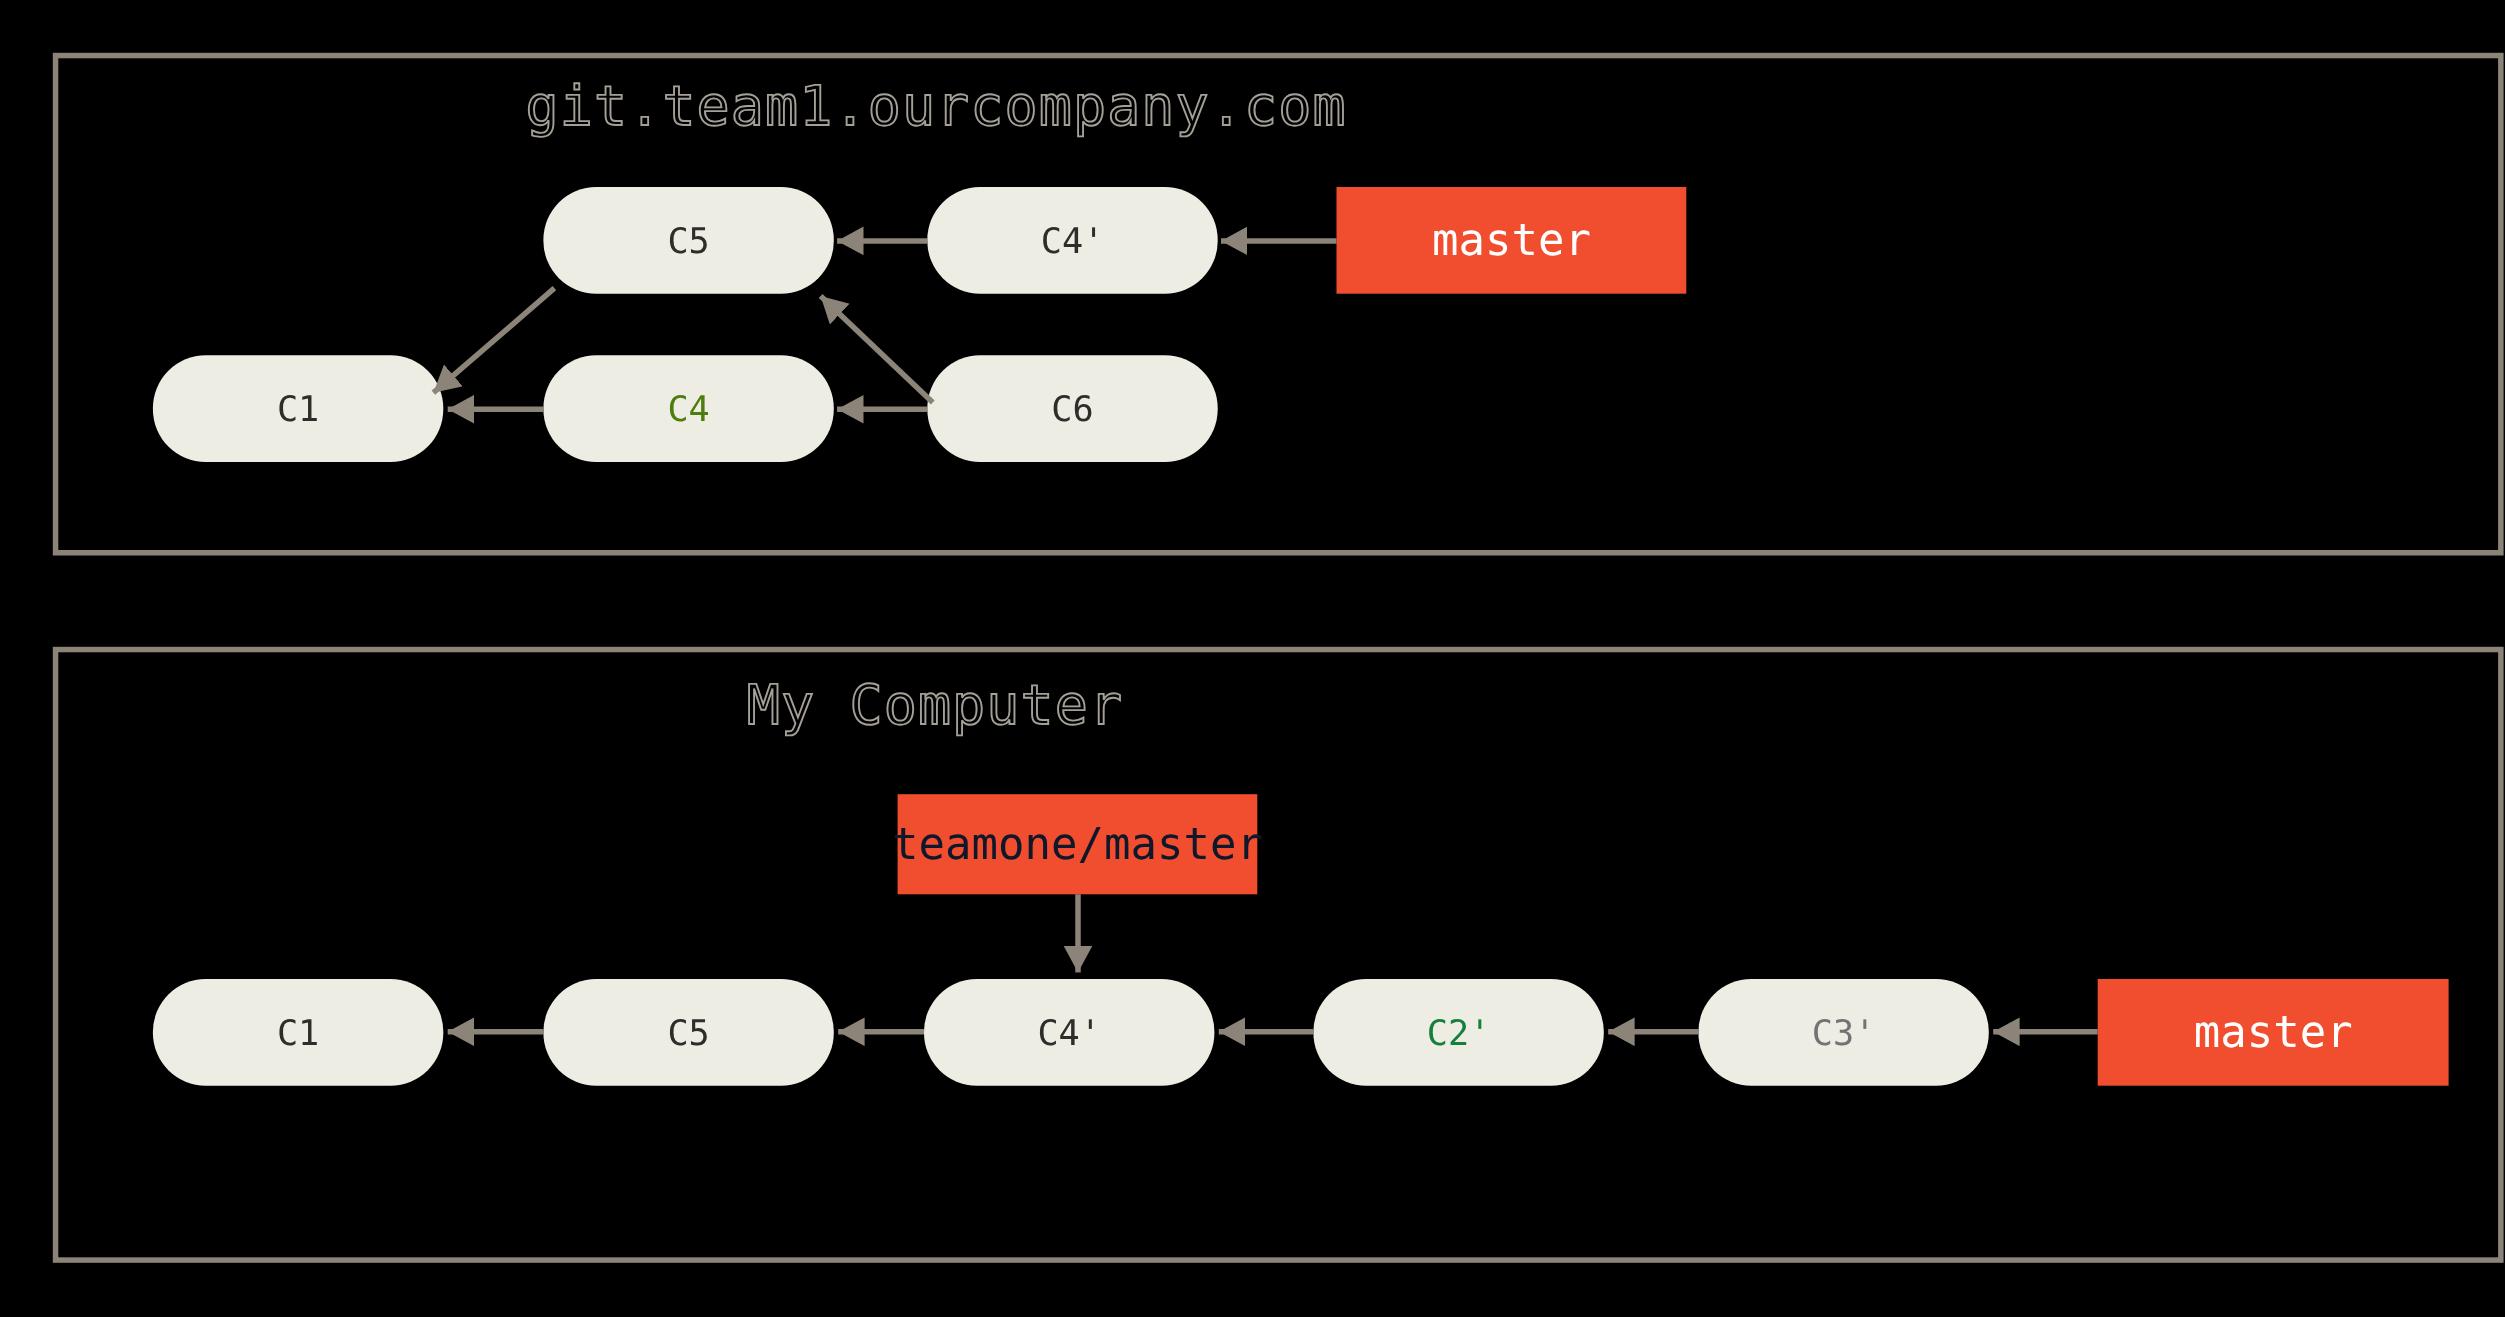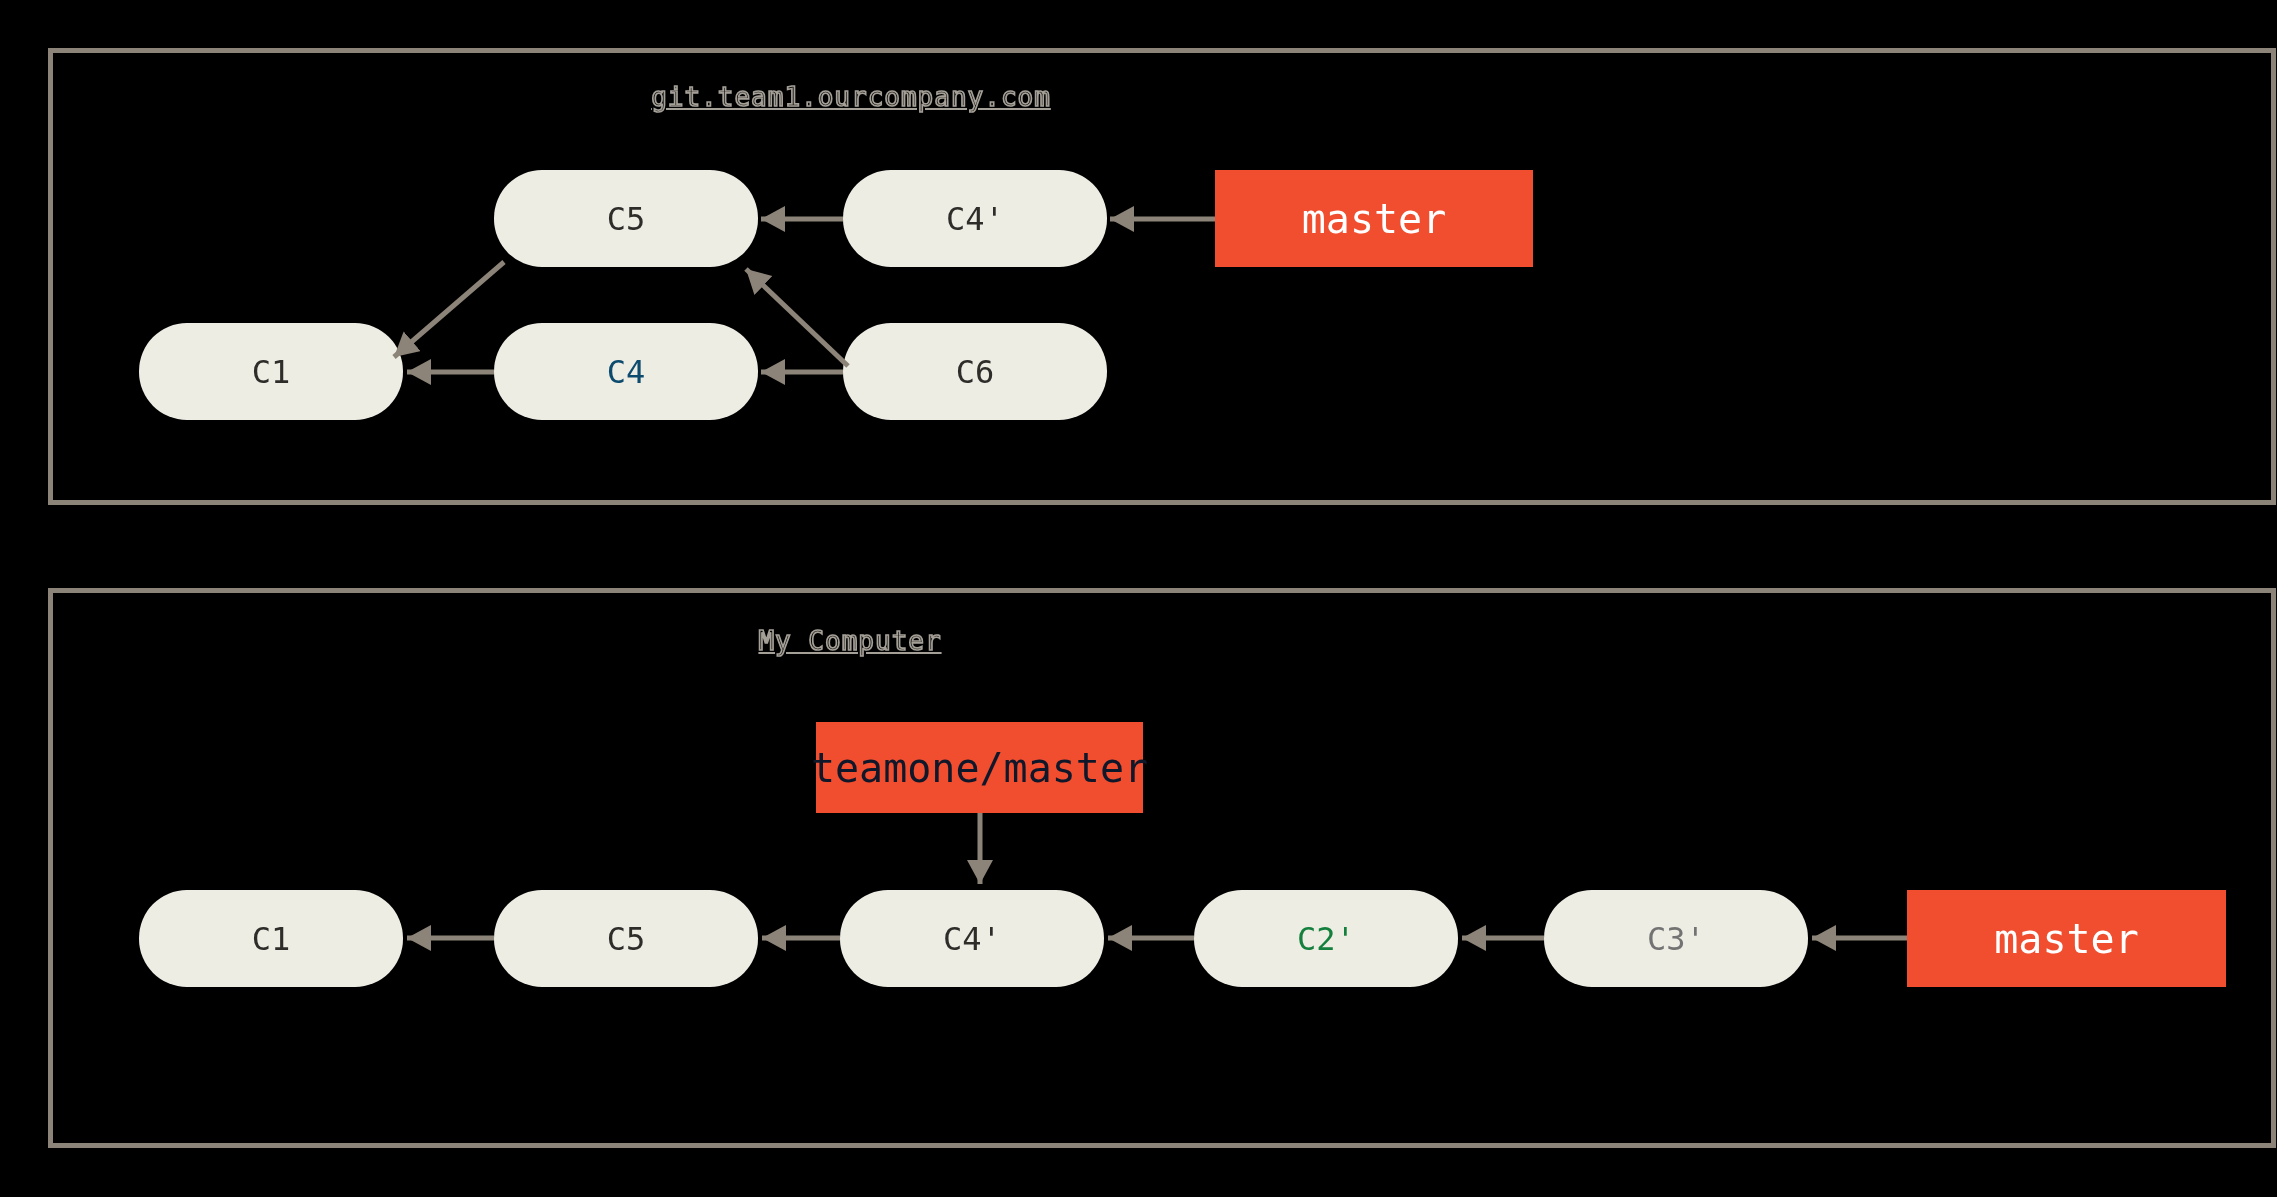--- a/index.html
+++ b/index.html
@@ -17,26 +17,25 @@
   }
   .repo-box {
     position: absolute;
     box-sizing: border-box;
     border: 5px solid #8C8478;
     background: transparent;
   }
   .repo-title {
     position: absolute;
     transform: translate(-50%, -50%);
-    font-size: 26px;
+    font-size: 50px;
     white-space: nowrap;
     color: #000000;
     -webkit-text-stroke: 1.7px #A5A097;
     letter-spacing: 1px;
-    text-decoration: underline;
   }
   .node {
     position: absolute;
     box-sizing: border-box;
     background: #EEEDE4;
     border-radius: 48px;
     display: flex;
     align-items: center;
     justify-content: center;
     font-size: 32px;
@@ -65,21 +64,21 @@
 <body>
 
 <div id="canvas">
     <div class="repo-box" style="left: 48px; top: 48px; width: 2228px; height: 457px; border-color: rgb(140, 132, 120);"></div>
     <div class="repo-title" style="left: 851px; top: 97px;">git.team1.ourcompany.com</div>
     <div class="repo-box" style="left: 48px; top: 588px; width: 2228px; height: 560px; border-color: rgb(140, 132, 120);"></div>
     <div class="repo-title" style="left: 850px; top: 641px;">My Computer</div>
     <div class="node" style="left: 494px; top: 170px; width: 264px; height: 97px; background: rgb(238, 237, 228); color: rgb(46, 45, 42);">C5</div>
     <div class="node" style="left: 843px; top: 170px; width: 264px; height: 97px; background: rgb(238, 237, 228); color: rgb(46, 45, 42);">C4'</div>
     <div class="node" style="left: 139px; top: 323px; width: 264px; height: 97px; background: rgb(238, 237, 228); color: rgb(46, 45, 42);">C1</div>
-    <div class="node" style="left: 494px; top: 323px; width: 264px; height: 97px; background: rgb(238, 237, 228); color: #0c4a6e;">C4</div>
+    <div class="node" style="left: 494px; top: 323px; width: 264px; height: 97px; background: rgb(238, 237, 228); color: #4d7c0f;">C4</div>
     <div class="node" style="left: 843px; top: 323px; width: 264px; height: 97px; background: rgb(238, 237, 228); color: rgb(46, 45, 42);">C6</div>
     <div class="node" style="left: 139px; top: 890px; width: 264px; height: 97px; background: rgb(238, 237, 228); color: rgb(46, 45, 42);">C1</div>
     <div class="node" style="left: 494px; top: 890px; width: 264px; height: 97px; background: rgb(238, 237, 228); color: rgb(46, 45, 42);">C5</div>
     <div class="node" style="left: 840px; top: 890px; width: 264px; height: 97px; background: rgb(238, 237, 228); color: rgb(46, 45, 42);">C4'</div>
     <div class="node" style="left: 1194px; top: 890px; width: 264px; height: 97px; background: rgb(238, 237, 228); color: #15803d;">C2'</div>
     <div class="node" style="left: 1544px; top: 890px; width: 264px; height: 97px; background: rgb(238, 237, 228); color: #737373;">C3'</div>
     <div class="branch" style="left: 1215px; top: 170px; width: 318px; height: 97px; background: rgb(240, 78, 47); color: rgb(255, 255, 255);">master</div>
     <div class="branch" style="left: 816px; top: 722px; width: 327px; height: 91px; background: rgb(240, 78, 47); color: #0f172a;">teamone/master</div>
     <div class="branch" style="left: 1907px; top: 890px; width: 319px; height: 97px; background: rgb(240, 78, 47); color: rgb(255, 255, 255);">master</div>
     <svg id="arrows" width="2277" height="1197">

